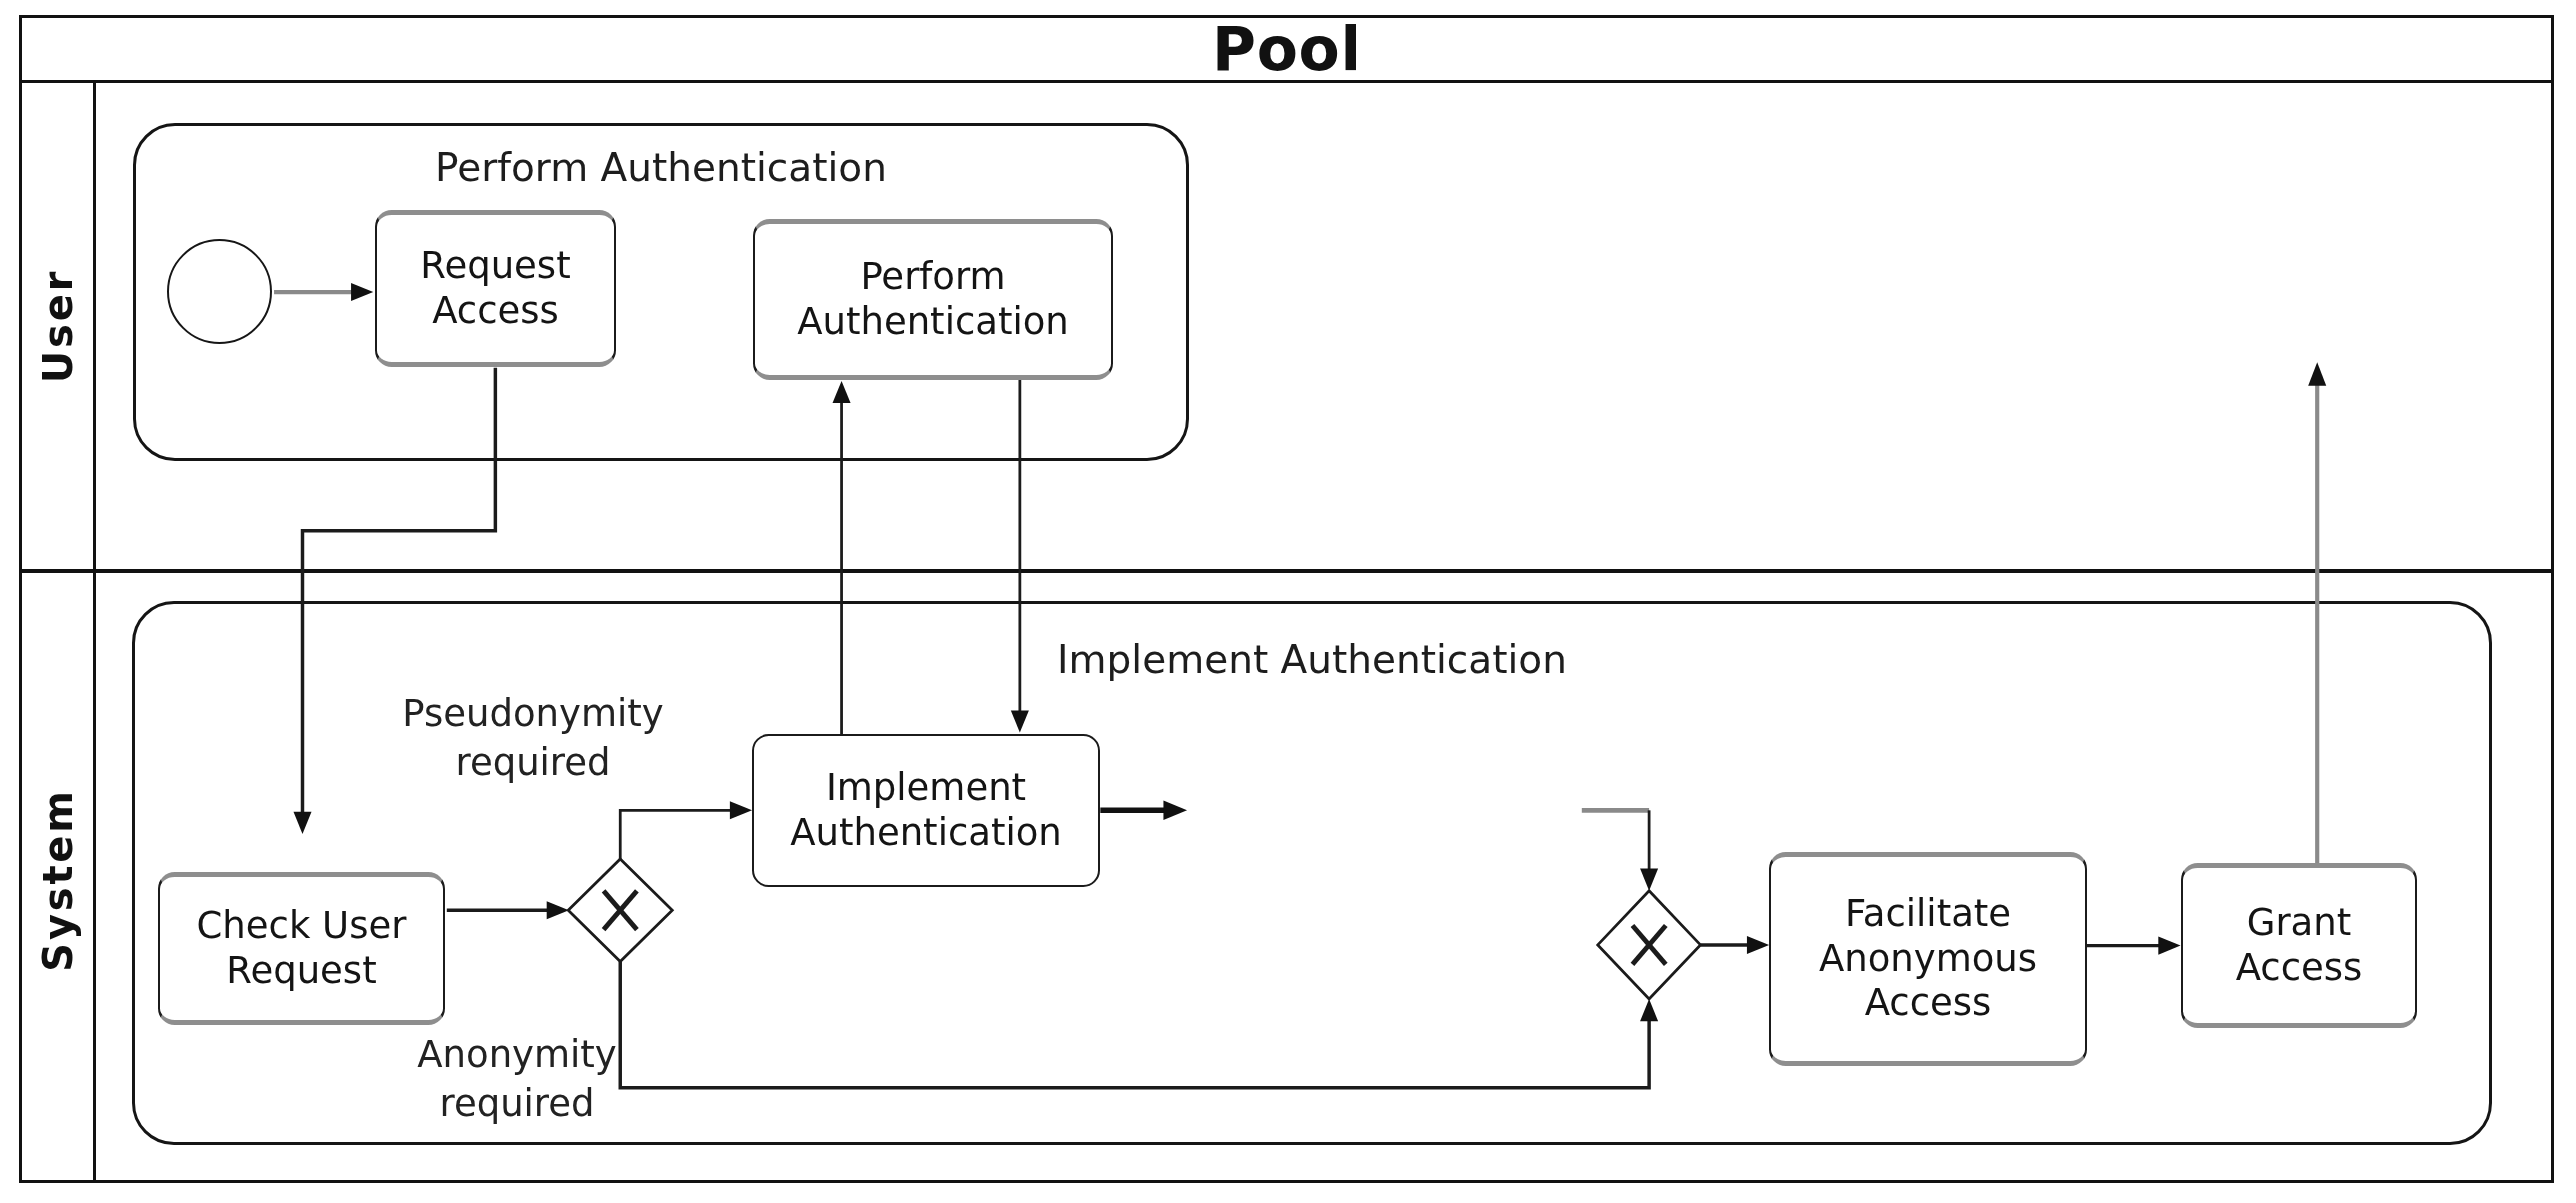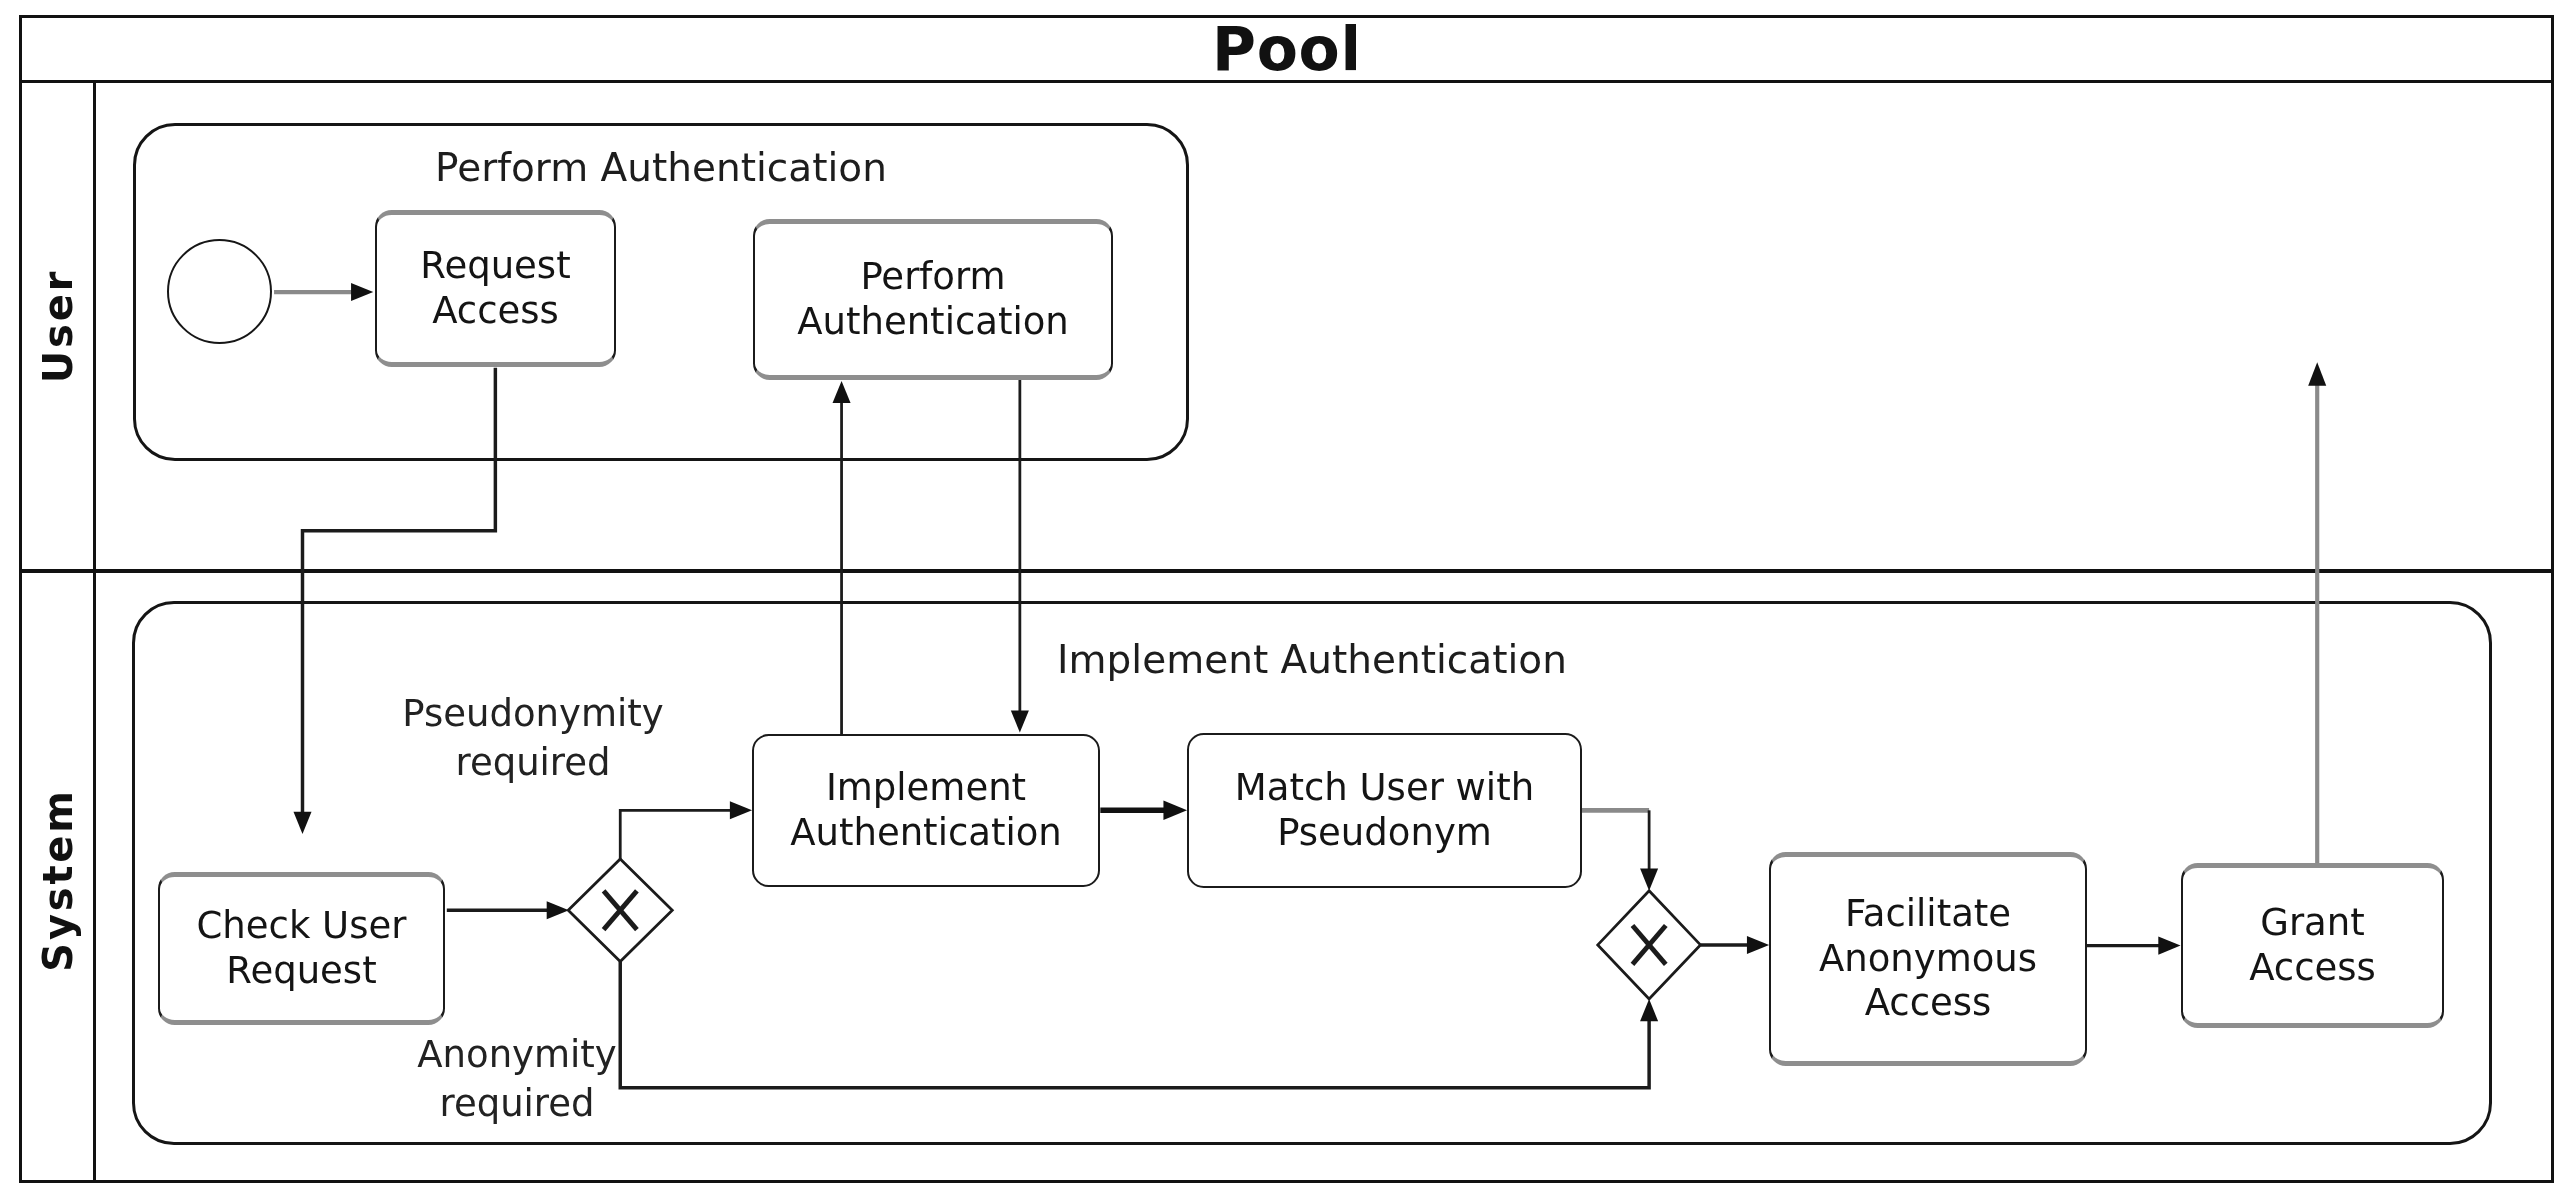--- a/index.html
+++ b/index.html
@@ -153,26 +153,24 @@
 
   <div class="task gray-edges" style="left:375px;top:210px;width:241px;height:157px;">Request
 Access</div>
   <div class="task gray-edges" style="left:753px;top:219px;width:360px;height:161px;">Perform
 Authentication</div>
 
   <div class="task gray-edges" style="left:158px;top:872px;width:287px;height:153px;">Check User
 Request</div>
   <div class="task" style="left:752px;top:734px;width:348px;height:153px;">Implement
 Authentication</div>
-  <div class="task" style="left:1187px;top:733px;width:395px;height:155px;">Match User with
-Pseudonym</div>
   <div class="task gray-edges" style="left:1769px;top:852px;width:318px;height:214px;">Facilitate
 Anonymous
 Access</div>
-  <div class="task gray-edges" style="left:2181px;top:863px;width:263px;height:165px;">Grant
+  <div class="task gray-edges" style="left:2181px;top:863px;width:236px;height:165px;">Grant
 Access</div>
 
   <div class="flow-label" style="left:325px;top:690px;width:416px;">Pseudonymity
 required</div>
   <div class="flow-label" style="left:309px;top:1031px;width:416px;">Anonymity
 required</div>
 
 </div>
 
 

